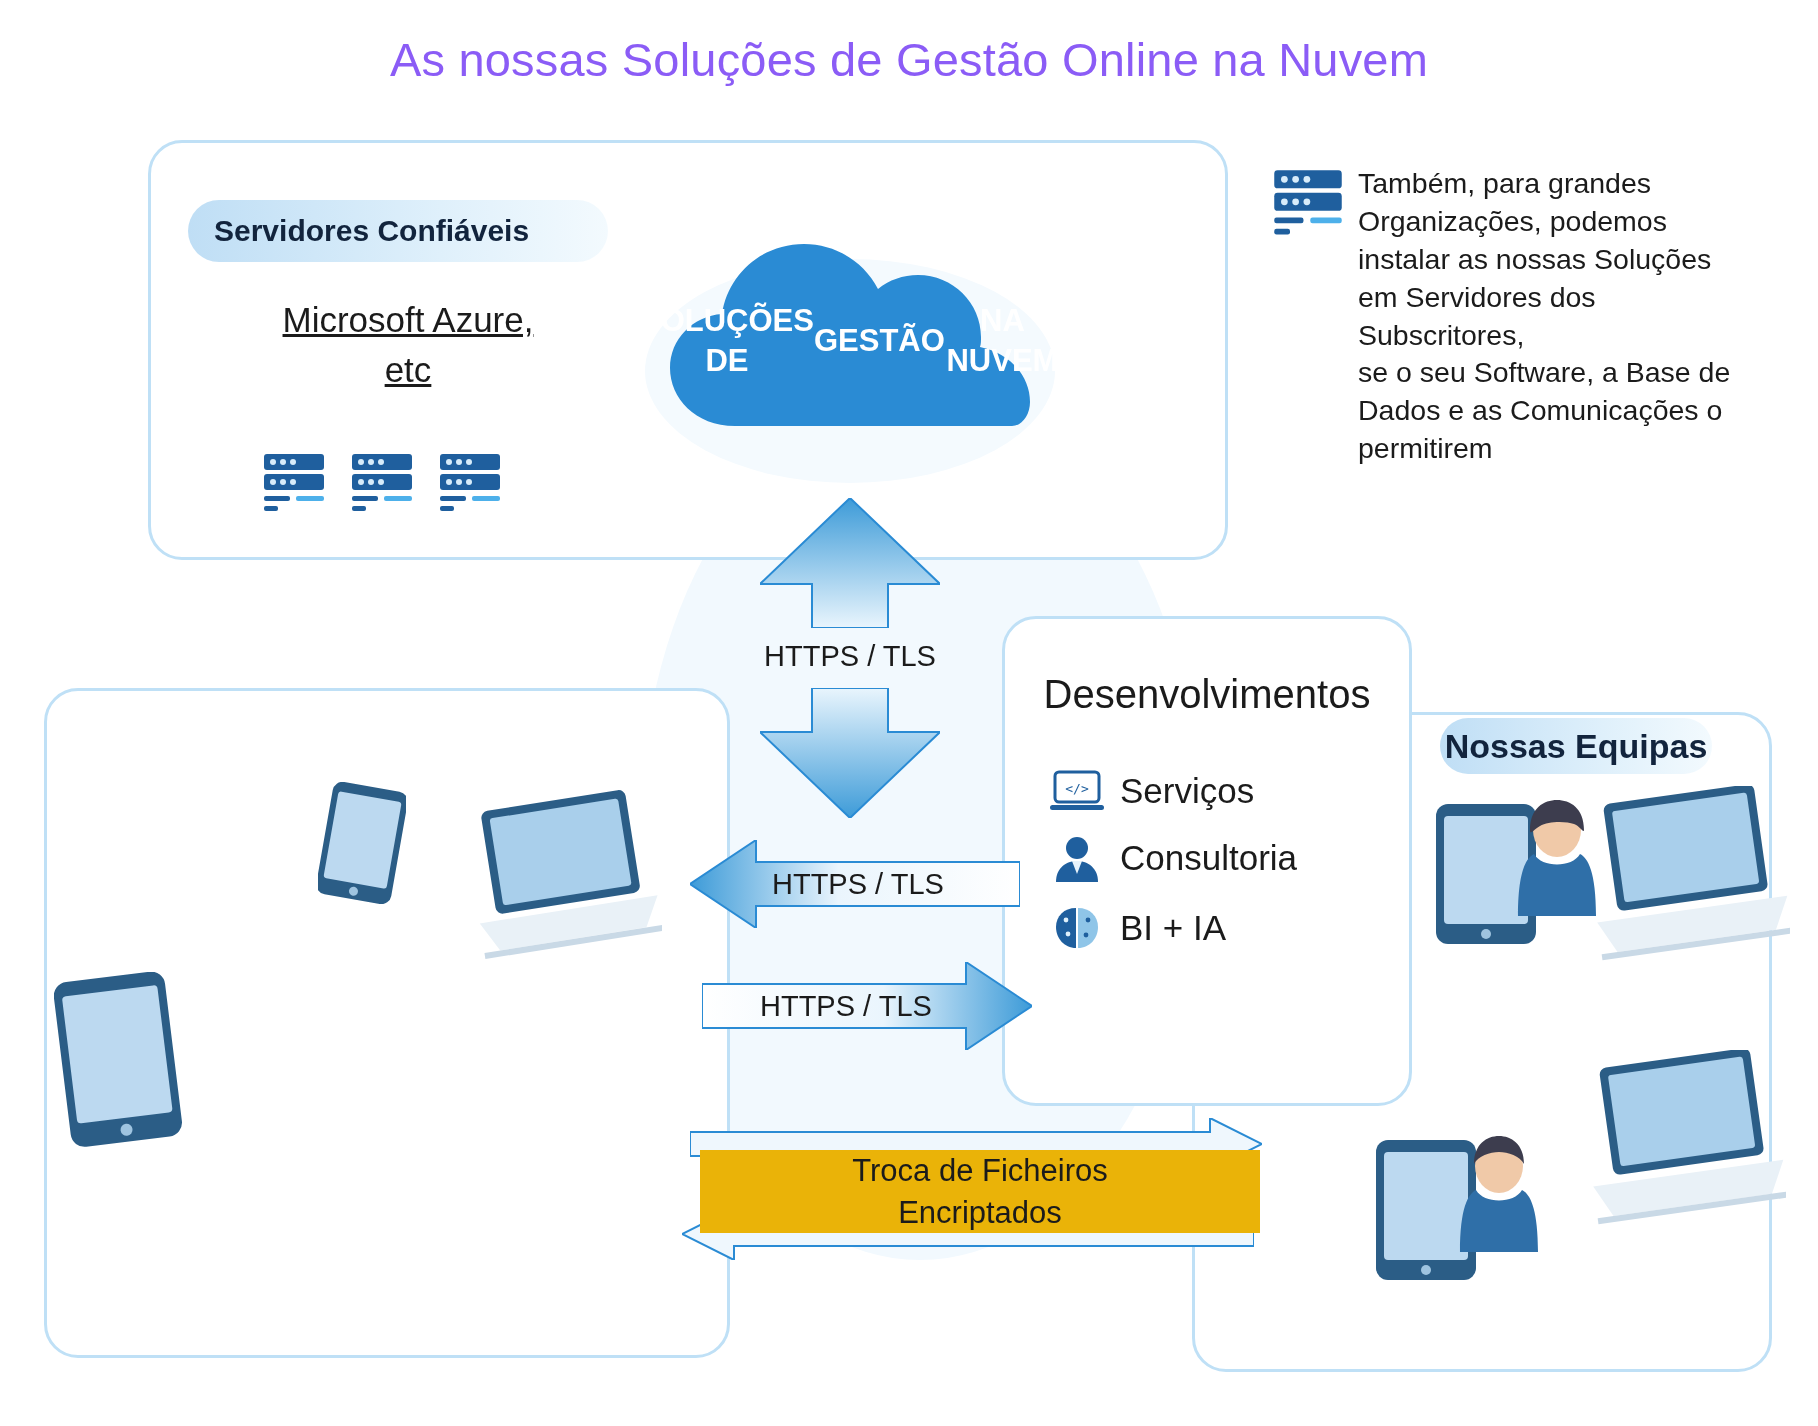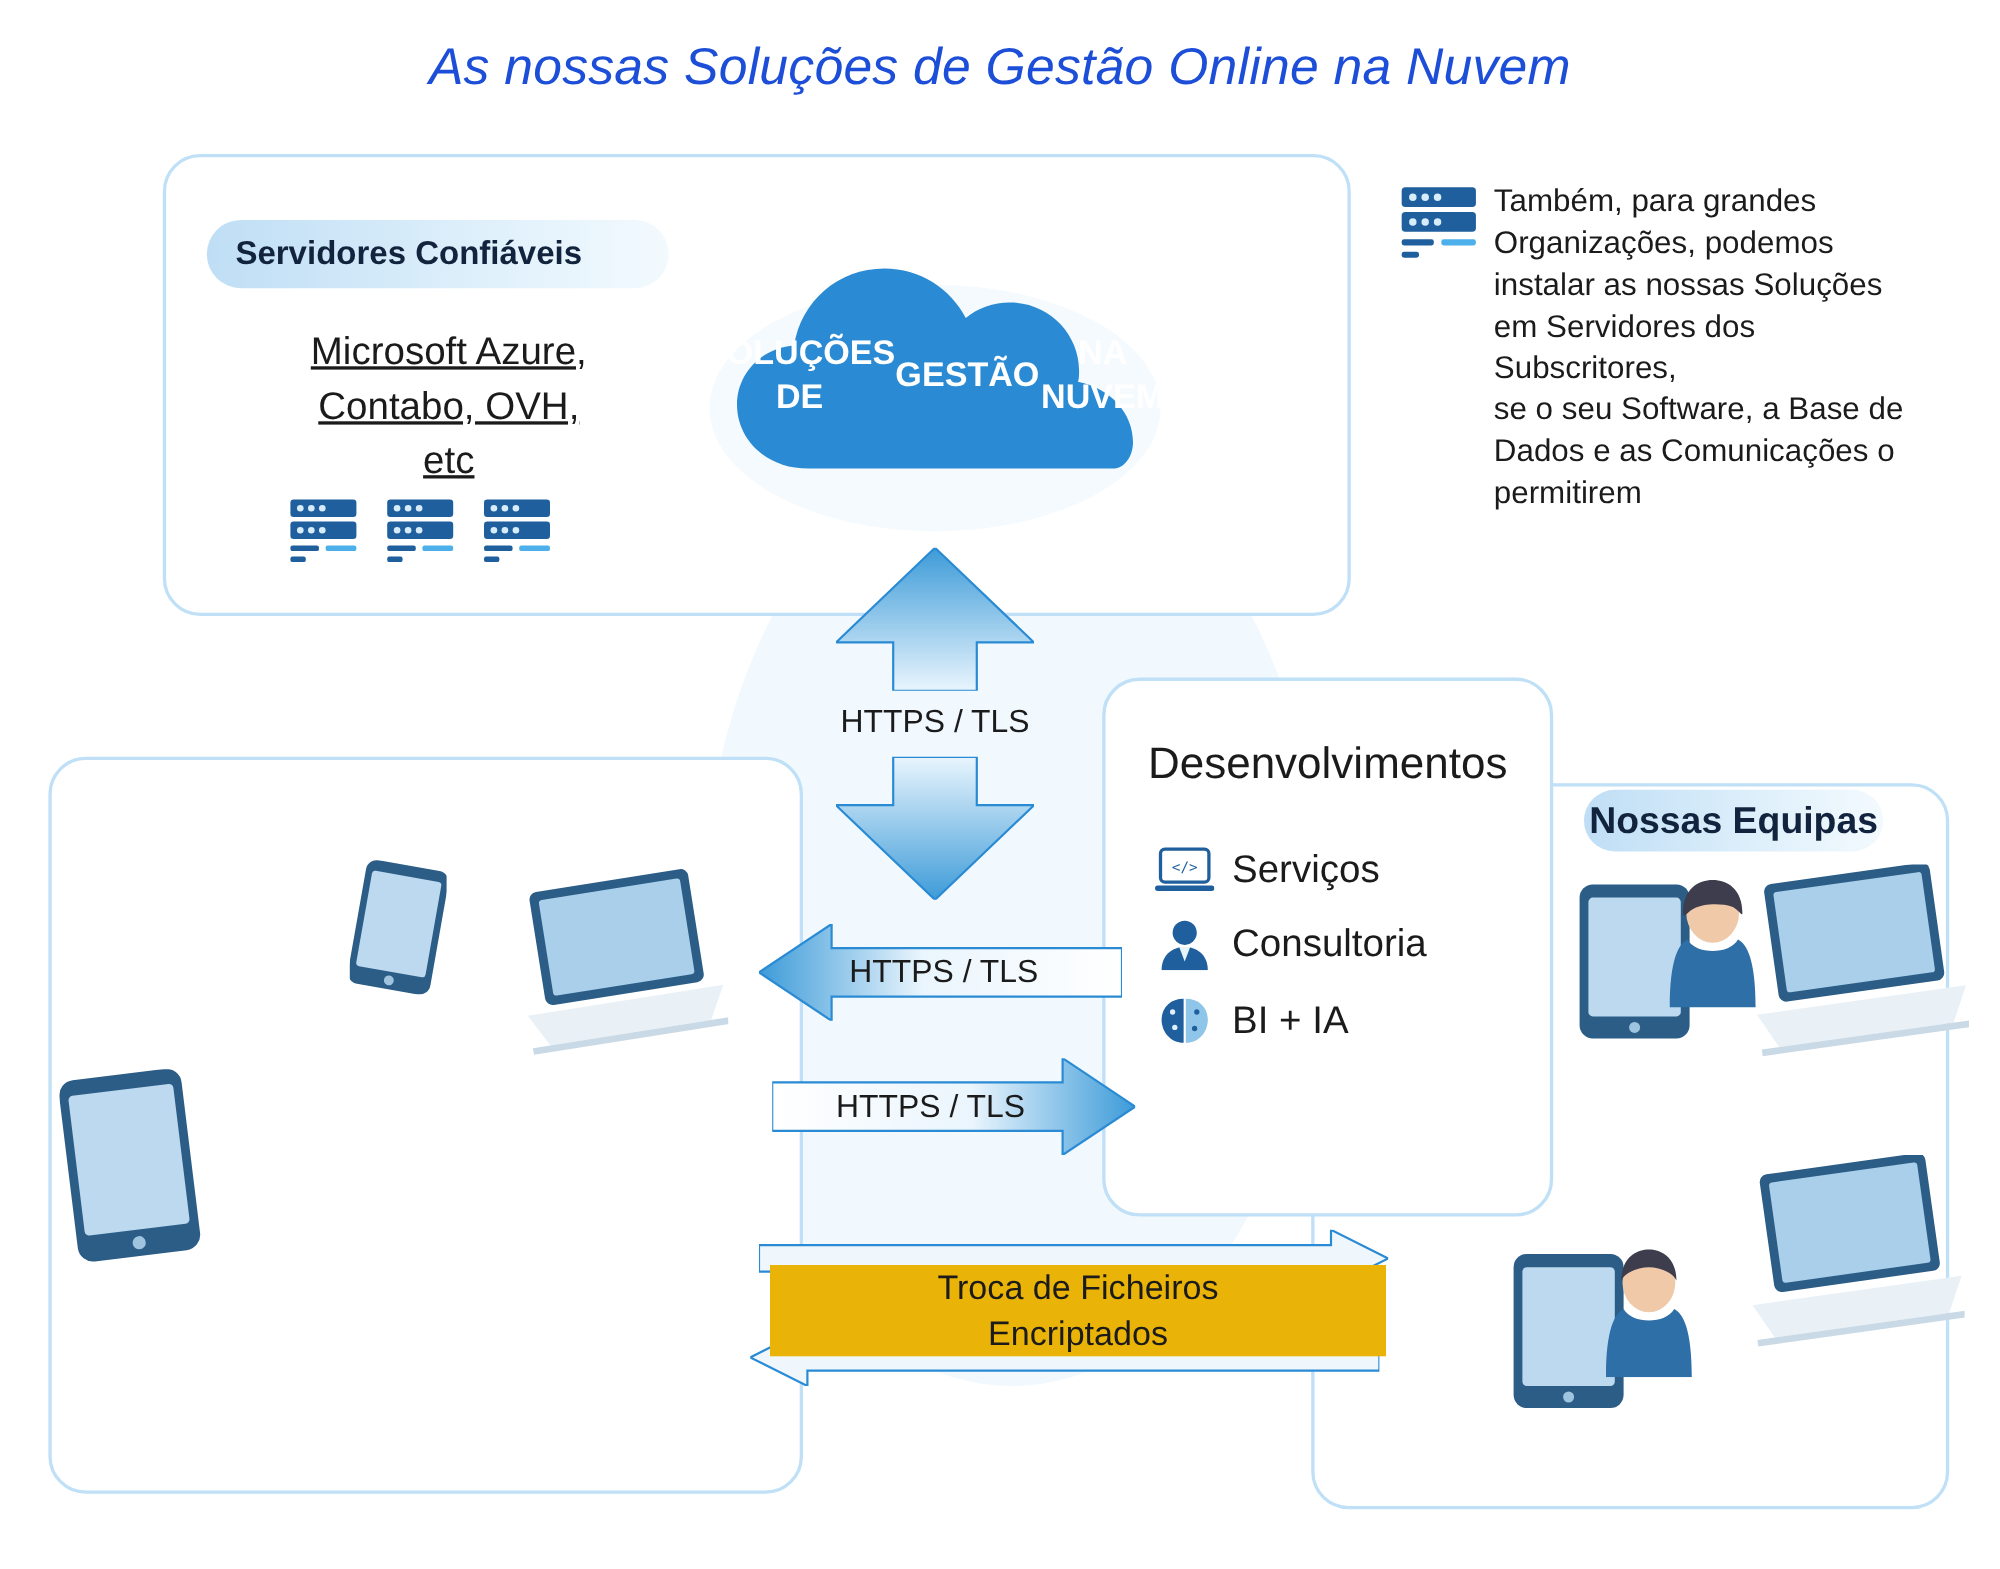--- a/index.html
+++ b/index.html
@@ -20,23 +20,22 @@
   }
 
   
   .title {
     position: absolute;
     left: 0;
     top: 32px;
     width: 100%;
     text-align: center;
     font-size: 47px;
-    color: #1d4ed8;
+    color: #8b5cf6;
     letter-spacing: 0.2px;
-    font-style: italic;
   }
 
   
   .panel {
     position: absolute;
     border: 3px solid #bfe0f6;
     border-radius: 34px;
     background: #ffffff;
     box-sizing: border-box;
   }
@@ -162,21 +161,20 @@
   <div class="bg-ellipse" style="left:640px; top:400px; width:560px; height:860px;"></div>
 
   <div class="panel" style="left:148px; top:140px; width:1080px; height:420px; z-index:3;"></div>
 
   <div class="pill" style="left:188px; top:200px; width:420px; height:62px; font-size:30px; z-index:5;">
     <span>Servidores Confiáveis</span>
   </div>
 
   <div class="static-text centered" style="left:198px; top:295px; width:420px; font-size:35px; line-height:1.42; z-index:5;text-decoration:underline;">
     <div>Microsoft Azure,</div>
-    <div>Contabo, OVH,</div>
     <div>etc</div>
   </div>
 
   <div class="dev-row" style="left:262px; top:452px; gap:24px; z-index:5;">
     <svg width="64" height="62" viewBox="0 0 64 62">
       <rect x="2" y="2" width="60" height="16" rx="3" fill="#1f5f9e"></rect>
       <rect x="2" y="22" width="60" height="16" rx="3" fill="#1f5f9e"></rect>
       <circle cx="11" cy="10" r="3" fill="#d7ecfa"></circle>
         <circle cx="21" cy="10" r="3" fill="#d7ecfa"></circle>
         <circle cx="31" cy="10" r="3" fill="#d7ecfa"></circle>

